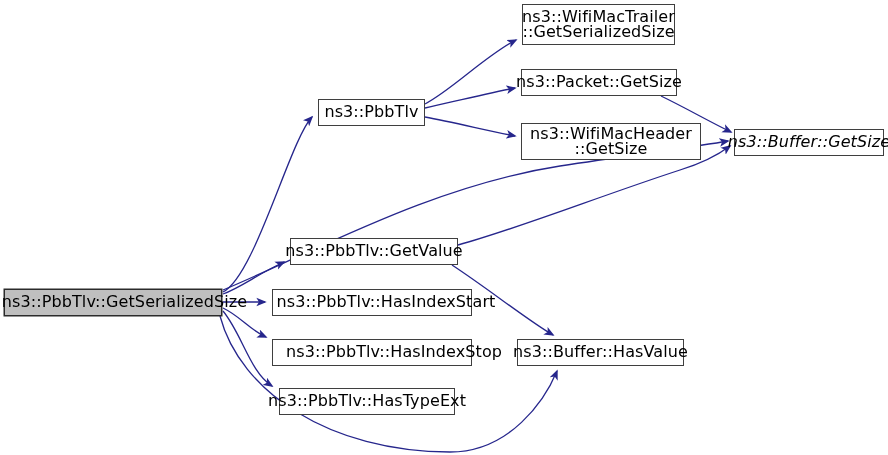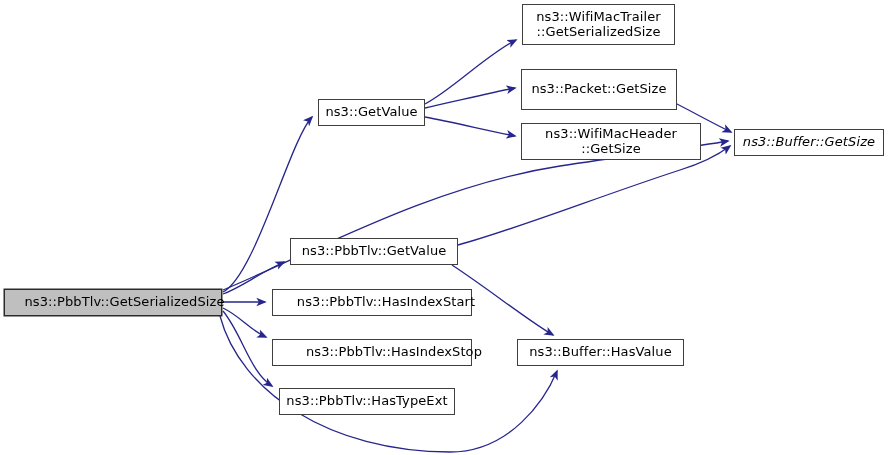--- a/index.html
+++ b/index.html
@@ -22,21 +22,21 @@
     width: 888px;
     height: 455px;
     pointer-events: none;
   }
   .node {
     position: absolute;
     box-sizing: border-box;
     border: 1px solid #3f3f3f;
     background: #ffffff;
     color: #000000;
-    font-size: 13px;
+    font-size: 16px;
     line-height: 14.5px;
     display: flex;
     align-items: center;
     justify-content: center;
     text-align: center;
     white-space: pre;
     letter-spacing: 0.1px;
   }
   .node.root {
     background: #bfbfbf;
@@ -71,24 +71,24 @@
         <path d="M 425 108 C 452 102, 485 94, 515 88" fill="none" stroke="#26268c" stroke-width="1.3" marker-end="url(#arrow)"></path>
         <path d="M 425 117 C 452 122, 485 130, 515 136" fill="none" stroke="#26268c" stroke-width="1.3" marker-end="url(#arrow)"></path>
         <path d="M 661 96 C 686 108, 710 122, 731 132" fill="none" stroke="#26268c" stroke-width="1.3" marker-end="url(#arrow)"></path>
         <path d="M 452 265 C 490 290, 530 322, 553 335" fill="none" stroke="#26268c" stroke-width="1.3" marker-end="url(#arrow)"></path>
         <path d="M 458 245 C 520 228, 600 196, 680 170 C 706 162, 722 152, 730 146" fill="none" stroke="#26268c" stroke-width="1.3" marker-end="url(#arrow)"></path>
       </g>
   </svg>
 
   <div id="nodes">
       <div class="node root" style="left: 4px; top: 289px; width: 218px; height: 27px; padding-left: 23px;"><span class="lbl">ns3::PbbTlv::GetSerializedSize</span></div>
-      <div class="node" style="left: 318px; top: 99px; width: 107px; height: 27px;"><span class="lbl">ns3::GetValue</span></div>
+      <div class="node" style="left: 318px; top: 99px; width: 107px; height: 27px;"><span class="lbl">ns3::PbbTlv</span></div>
       <div class="node" style="left: 522px; top: 4px; width: 153px; height: 41px;"><span class="lbl">ns3::WifiMacTrailer
 ::GetSerializedSize</span></div>
-      <div class="node" style="left: 521px; top: 69px; width: 156px; height: 41px;"><span class="lbl">ns3::Packet::GetSize</span></div>
+      <div class="node" style="left: 521px; top: 69px; width: 156px; height: 27px;"><span class="lbl">ns3::Packet::GetSize</span></div>
       <div class="node" style="left: 521px; top: 123px; width: 180px; height: 37px;"><span class="lbl">ns3::WifiMacHeader
 ::GetSize</span></div>
       <div class="node" style="left: 734px; top: 129px; width: 150px; height: 27px; font-style: italic;"><span class="lbl">ns3::Buffer::GetSize</span></div>
       <div class="node" style="left: 290px; top: 238px; width: 168px; height: 27px;"><span class="lbl">ns3::PbbTlv::GetValue</span></div>
       <div class="node" style="left: 272px; top: 289px; width: 200px; height: 27px; padding-left: 28px;"><span class="lbl">ns3::PbbTlv::HasIndexStart</span></div>
       <div class="node" style="left: 272px; top: 339px; width: 200px; height: 27px; padding-left: 44px;"><span class="lbl">ns3::PbbTlv::HasIndexStop</span></div>
       <div class="node" style="left: 279px; top: 388px; width: 176px; height: 27px;"><span class="lbl">ns3::PbbTlv::HasTypeExt</span></div>
       <div class="node" style="left: 517px; top: 339px; width: 167px; height: 27px;"><span class="lbl">ns3::Buffer::HasValue</span></div>
     </div>
 

